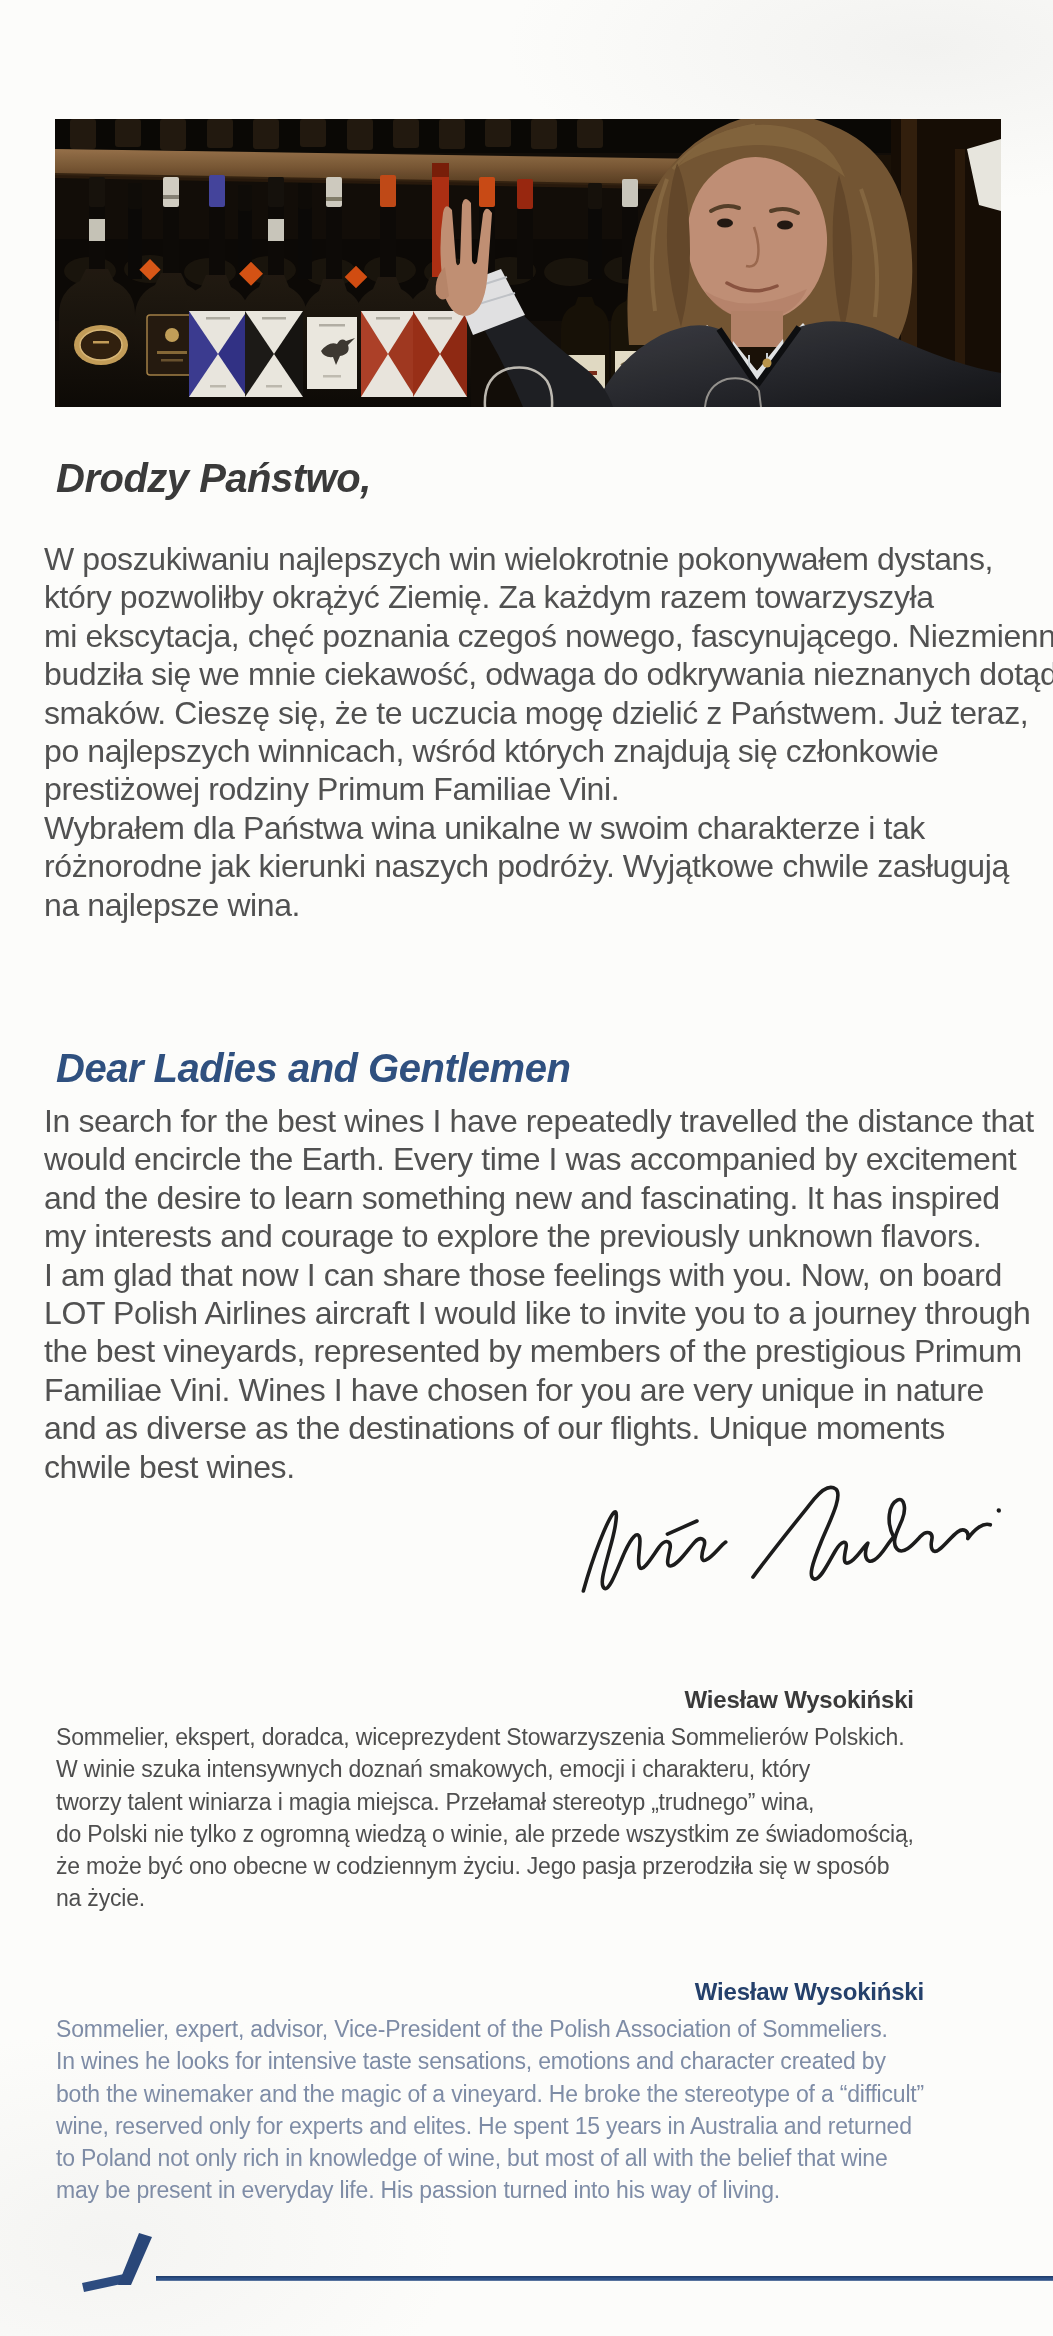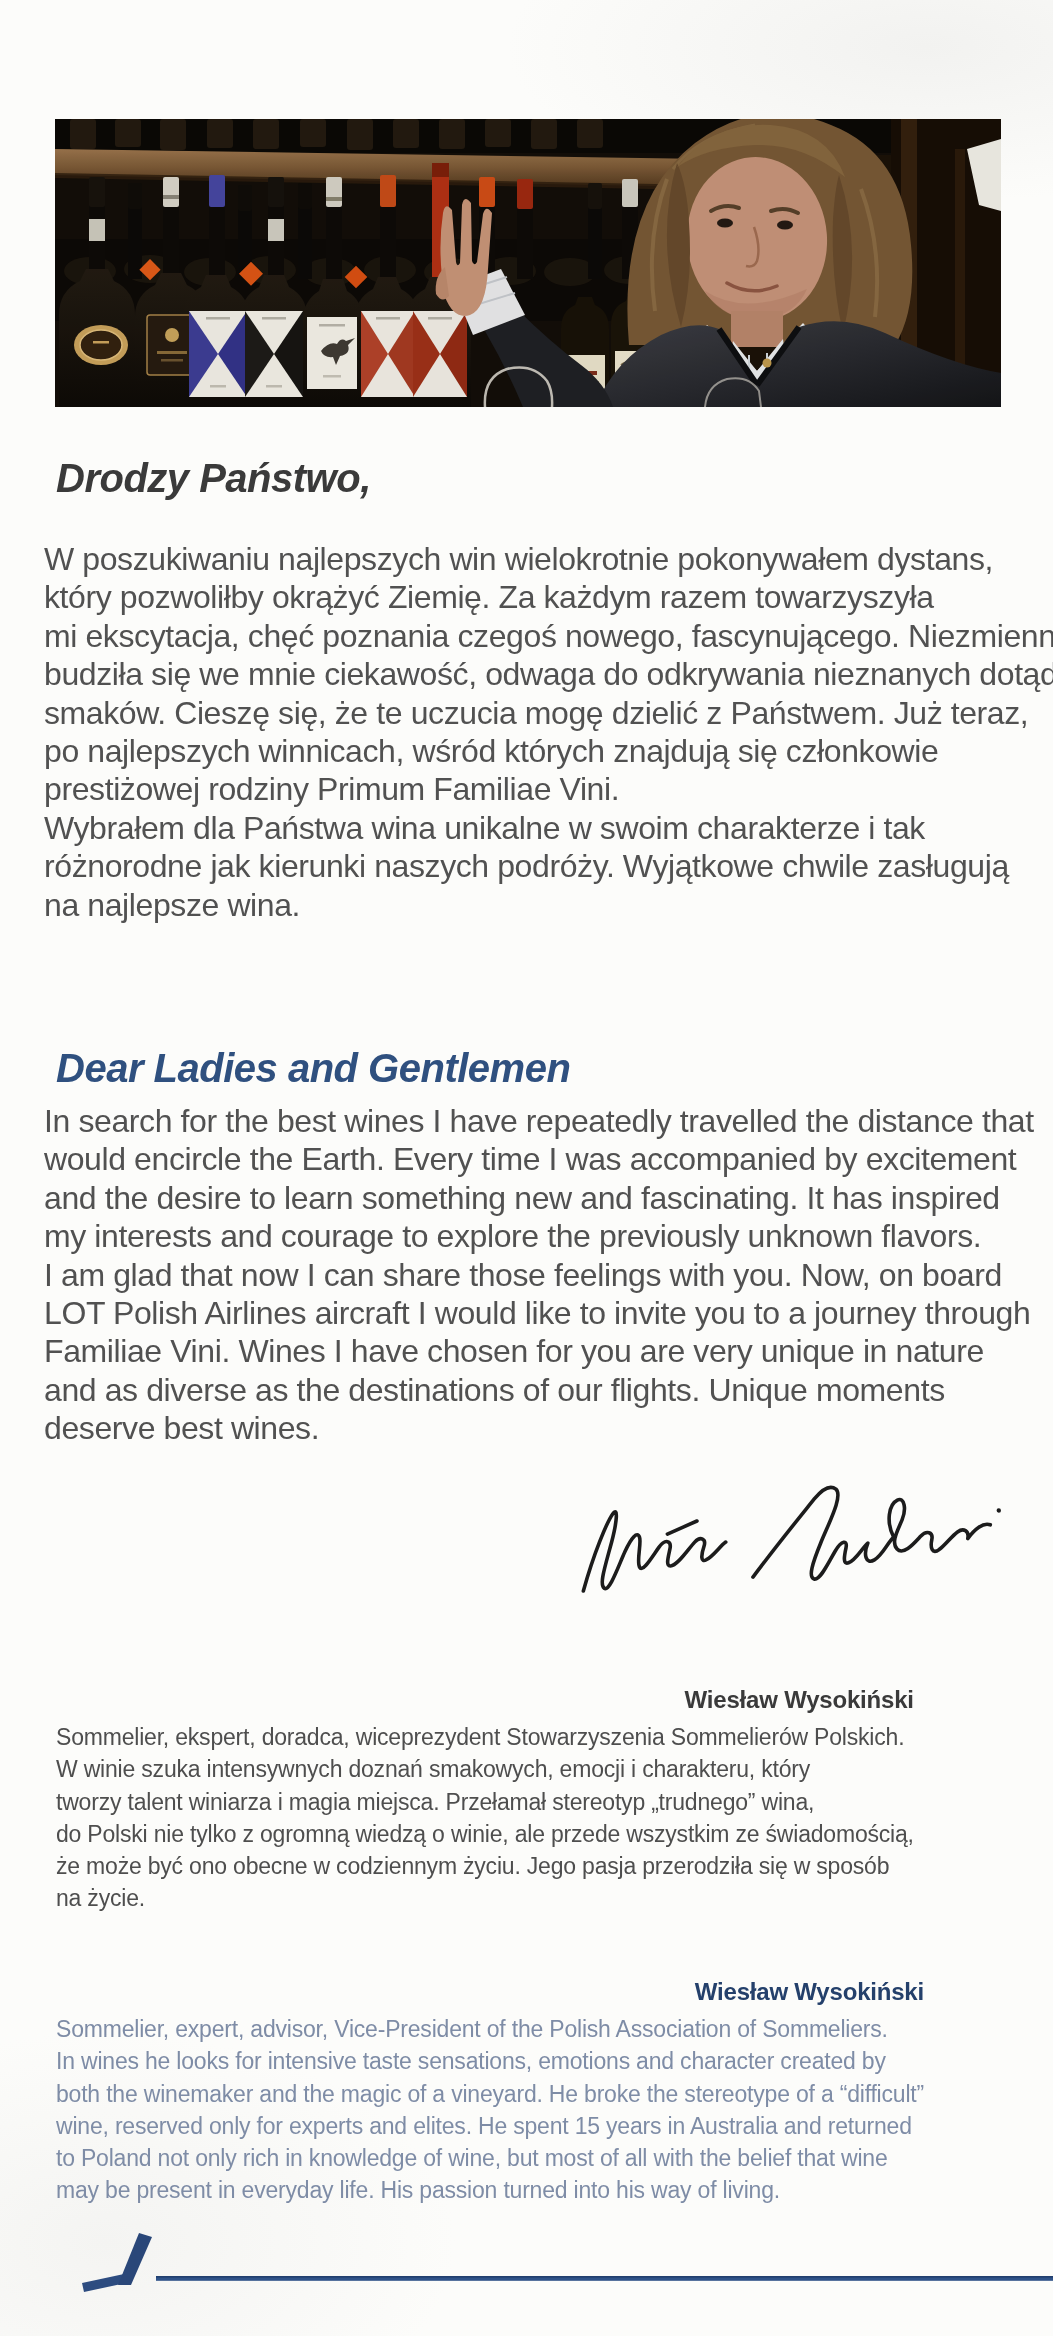--- a/index.html
+++ b/index.html
@@ -302,23 +302,24 @@
     </div>
 
   <h1 class="heading" id="heading-en">Dear Ladies and Gentlemen</h1>
   <div class="para" id="para-en">
       <div class="line">In search for the best wines I have repeatedly travelled the distance that</div>
       <div class="line">would encircle the Earth. Every time I was accompanied by excitement</div>
       <div class="line">and the desire to learn something new and fascinating. It has inspired</div>
       <div class="line">my interests and courage to explore the previously unknown flavors.</div>
       <div class="line">I am glad that now I can share those feelings with you. Now, on board</div>
       <div class="line">LOT Polish Airlines aircraft I would like to invite you to a journey through</div>
+      <div class="line">the best vineyards, represented by members of the prestigious Primum</div>
       <div class="line">Familiae Vini. Wines I have chosen for you are very unique in nature</div>
       <div class="line">and as diverse as the destinations of our flights. Unique moments</div>
-      <div class="line">deserve best wines.</div>
+      <div class="line">chwile best wines.</div>
     </div>
 
   <div class="signature" aria-label="signature">
     <svg viewBox="0 0 472 138" width="472" height="138">
       <g fill="none" stroke="#1c1c1c" stroke-width="3.6" stroke-linecap="round" stroke-linejoin="round" transform="rotate(-2 236 69)">
         <path d="M34,104 C46,66 60,36 66,28 C72,20 70,36 64,56 C56,82 50,98 55,102 C60,106 70,80 77,66 C84,52 90,46 92,52 C94,58 88,76 91,82 C94,88 104,72 111,63 C118,54 124,57 122,65 C120,73 117,82 122,82 C129,82 140,66 147,59 C153,53 159,56 156,64 C153,72 152,80 158,77 C165,74 172,64 178,60"></path>
         <path d="M120,50 L150,38"></path>
         <path d="M204,96 C228,66 256,34 268,20 C276,11 284,6 290,11 C297,18 282,44 273,64 C264,84 259,98 265,100 C271,102 280,84 287,73 C294,62 300,62 298,70 C296,78 294,87 300,85 C307,83 314,71 320,66 C315,77 317,88 326,83 C334,79 340,66 346,61 C339,46 342,28 351,24 C358,21 360,33 355,44 C350,55 343,66 349,73 C355,80 366,68 373,61 C379,55 386,57 384,65 C382,73 384,80 391,75 C397,71 404,62 410,58 C416,54 422,57 420,65 C427,56 436,49 443,52"></path>
         <circle cx="452" cy="38" r="2.2" fill="#1c1c1c" stroke="none"></circle>
       </g>

